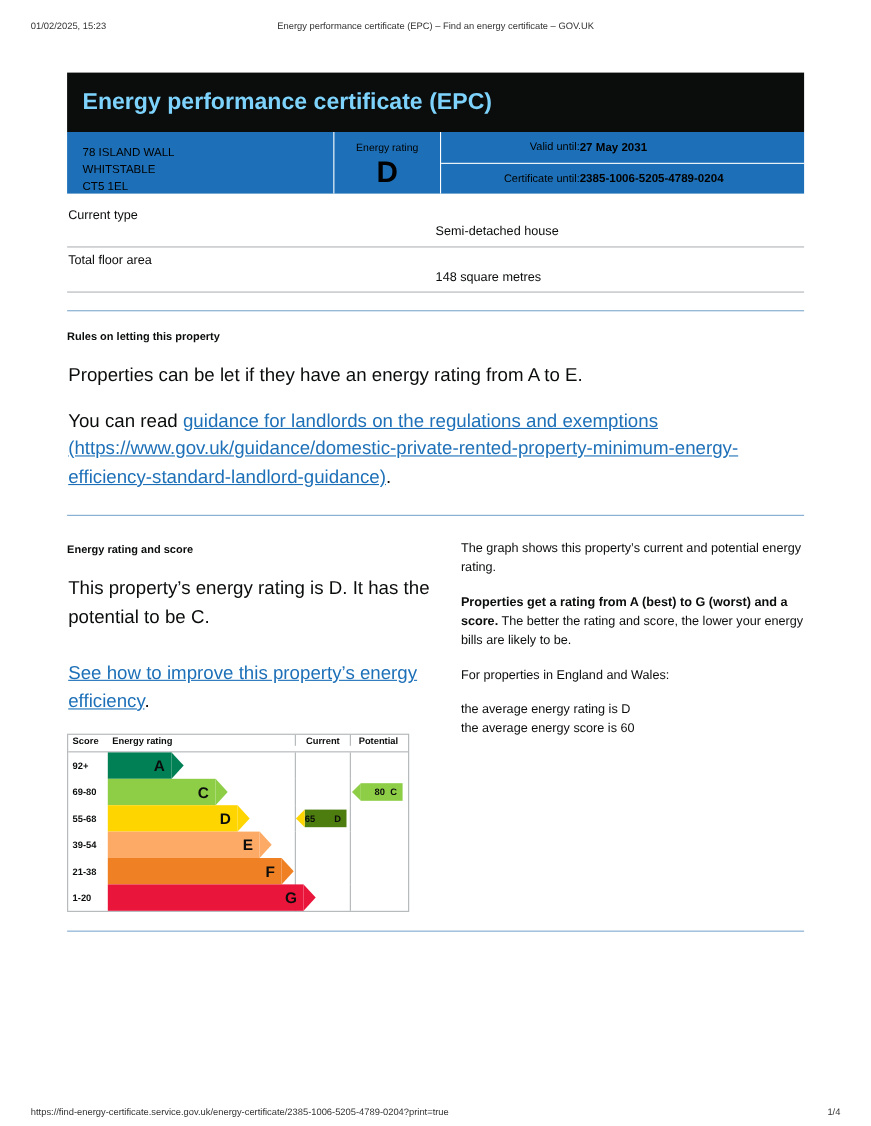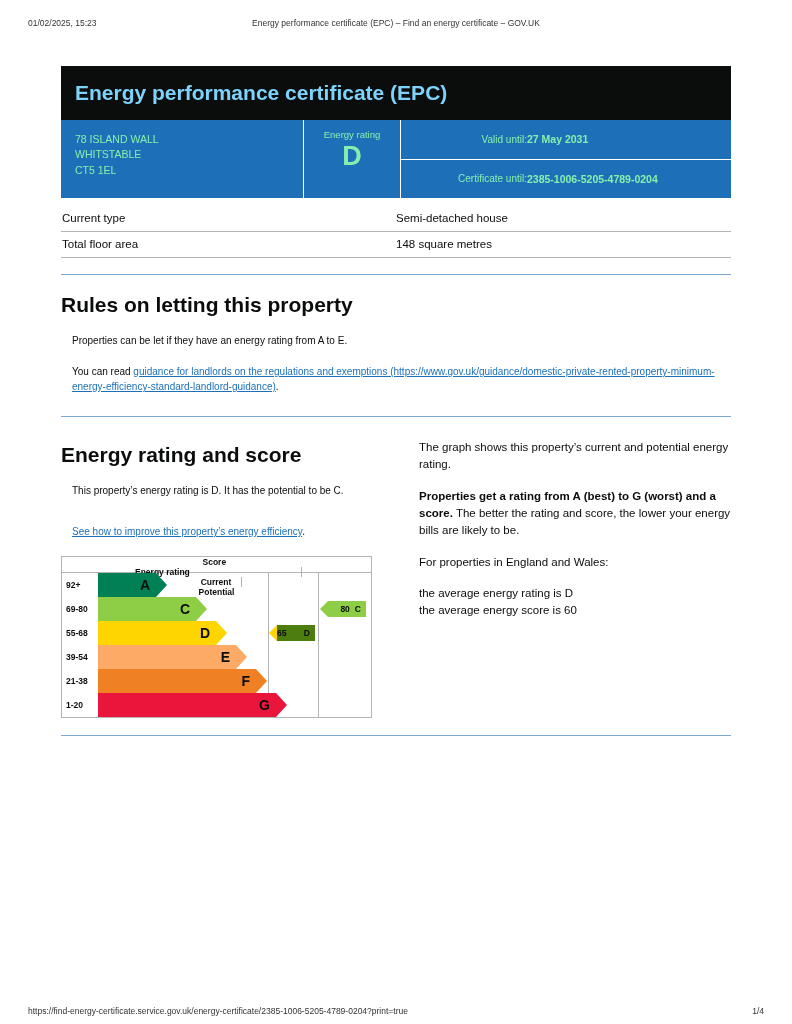--- a/index.html
+++ b/index.html
@@ -76,22 +76,22 @@
     font-weight: bold;
     padding: 15px 14px 16px 14px;
     line-height: 1.1;
   }
 
   
   .epc-banner {
     display: flex;
     width: 100%;
     background: #1d70b8;
-    color: #86efac;
-    height: 78px;
+    color: #000000;
+    height: 56px;
   }
   .banner-address {
     width: 243px;
     padding: 12px 12px 0 14px;
     box-sizing: border-box;
     font-size: 10.5px;
     line-height: 1.45;
     border-right: 1px solid #ffffff;
   }
   .banner-rating {
@@ -132,37 +132,37 @@
     margin-top: 8px;
     width: 100%;
   }
   .prop-row {
     display: flex;
     border-bottom: 1px solid #b1b4b6;
     padding: 6px 0 7px 0;
     font-size: 11.5px;
   }
   .prop-row .pk { width: 334px; padding-left: 1px; }
-  .prop-row .pv { flex: 1; }
+  .prop-row .pv { flex: 1; margin-top: 15px; }
 
   .hr-blue {
     border: 0;
     border-top: 1px solid #7ea9cf;
     margin: 16px 0 0 0;
   }
 
   h2.sec {
-    font-size: 21px;
+    font-size: 10px;
     font-weight: bold;
     margin: 18px 0 0 0;
   }
   p.body {
-    font-size: 10px;
+    font-size: 17px;
     line-height: 1.5;
-    margin: 16px 0 0 11px;
+    margin: 16px 0 0 1px;
   }
   a.link {
     color: #1d70b8;
     text-decoration: underline;
   }
 
   
   .cols {
     display: flex;
     margin-top: 8px;
@@ -178,24 +178,23 @@
     margin-top: 17px;
     width: 309px;
     border: 1px solid #b1b4b6;
     font-size: 9px;
     position: relative;
   }
   .graph-head {
     display: flex;
     border-bottom: 1px solid #b1b4b6;
     height: 15px;
-    align-items: center;
+    align-items: flex-start;
     font-weight: bold;
     font-size: 8.5px;
-    flex-direction: column;
   }
   .gh-score { width: 36px; padding-left: 4px; box-sizing: border-box; }
   .gh-rating { width: 171px; padding-left: 4px; box-sizing: border-box; border-right: 1px solid #b1b4b6; }
   .gh-current { width: 50px; text-align: center; box-sizing: border-box; border-right: 1px solid #b1b4b6; }
   .gh-potential { width: 50px; text-align: center; box-sizing: border-box; }
 
   .graph-body { position: relative; }
   .grow {
     display: flex;
     height: 24px;

